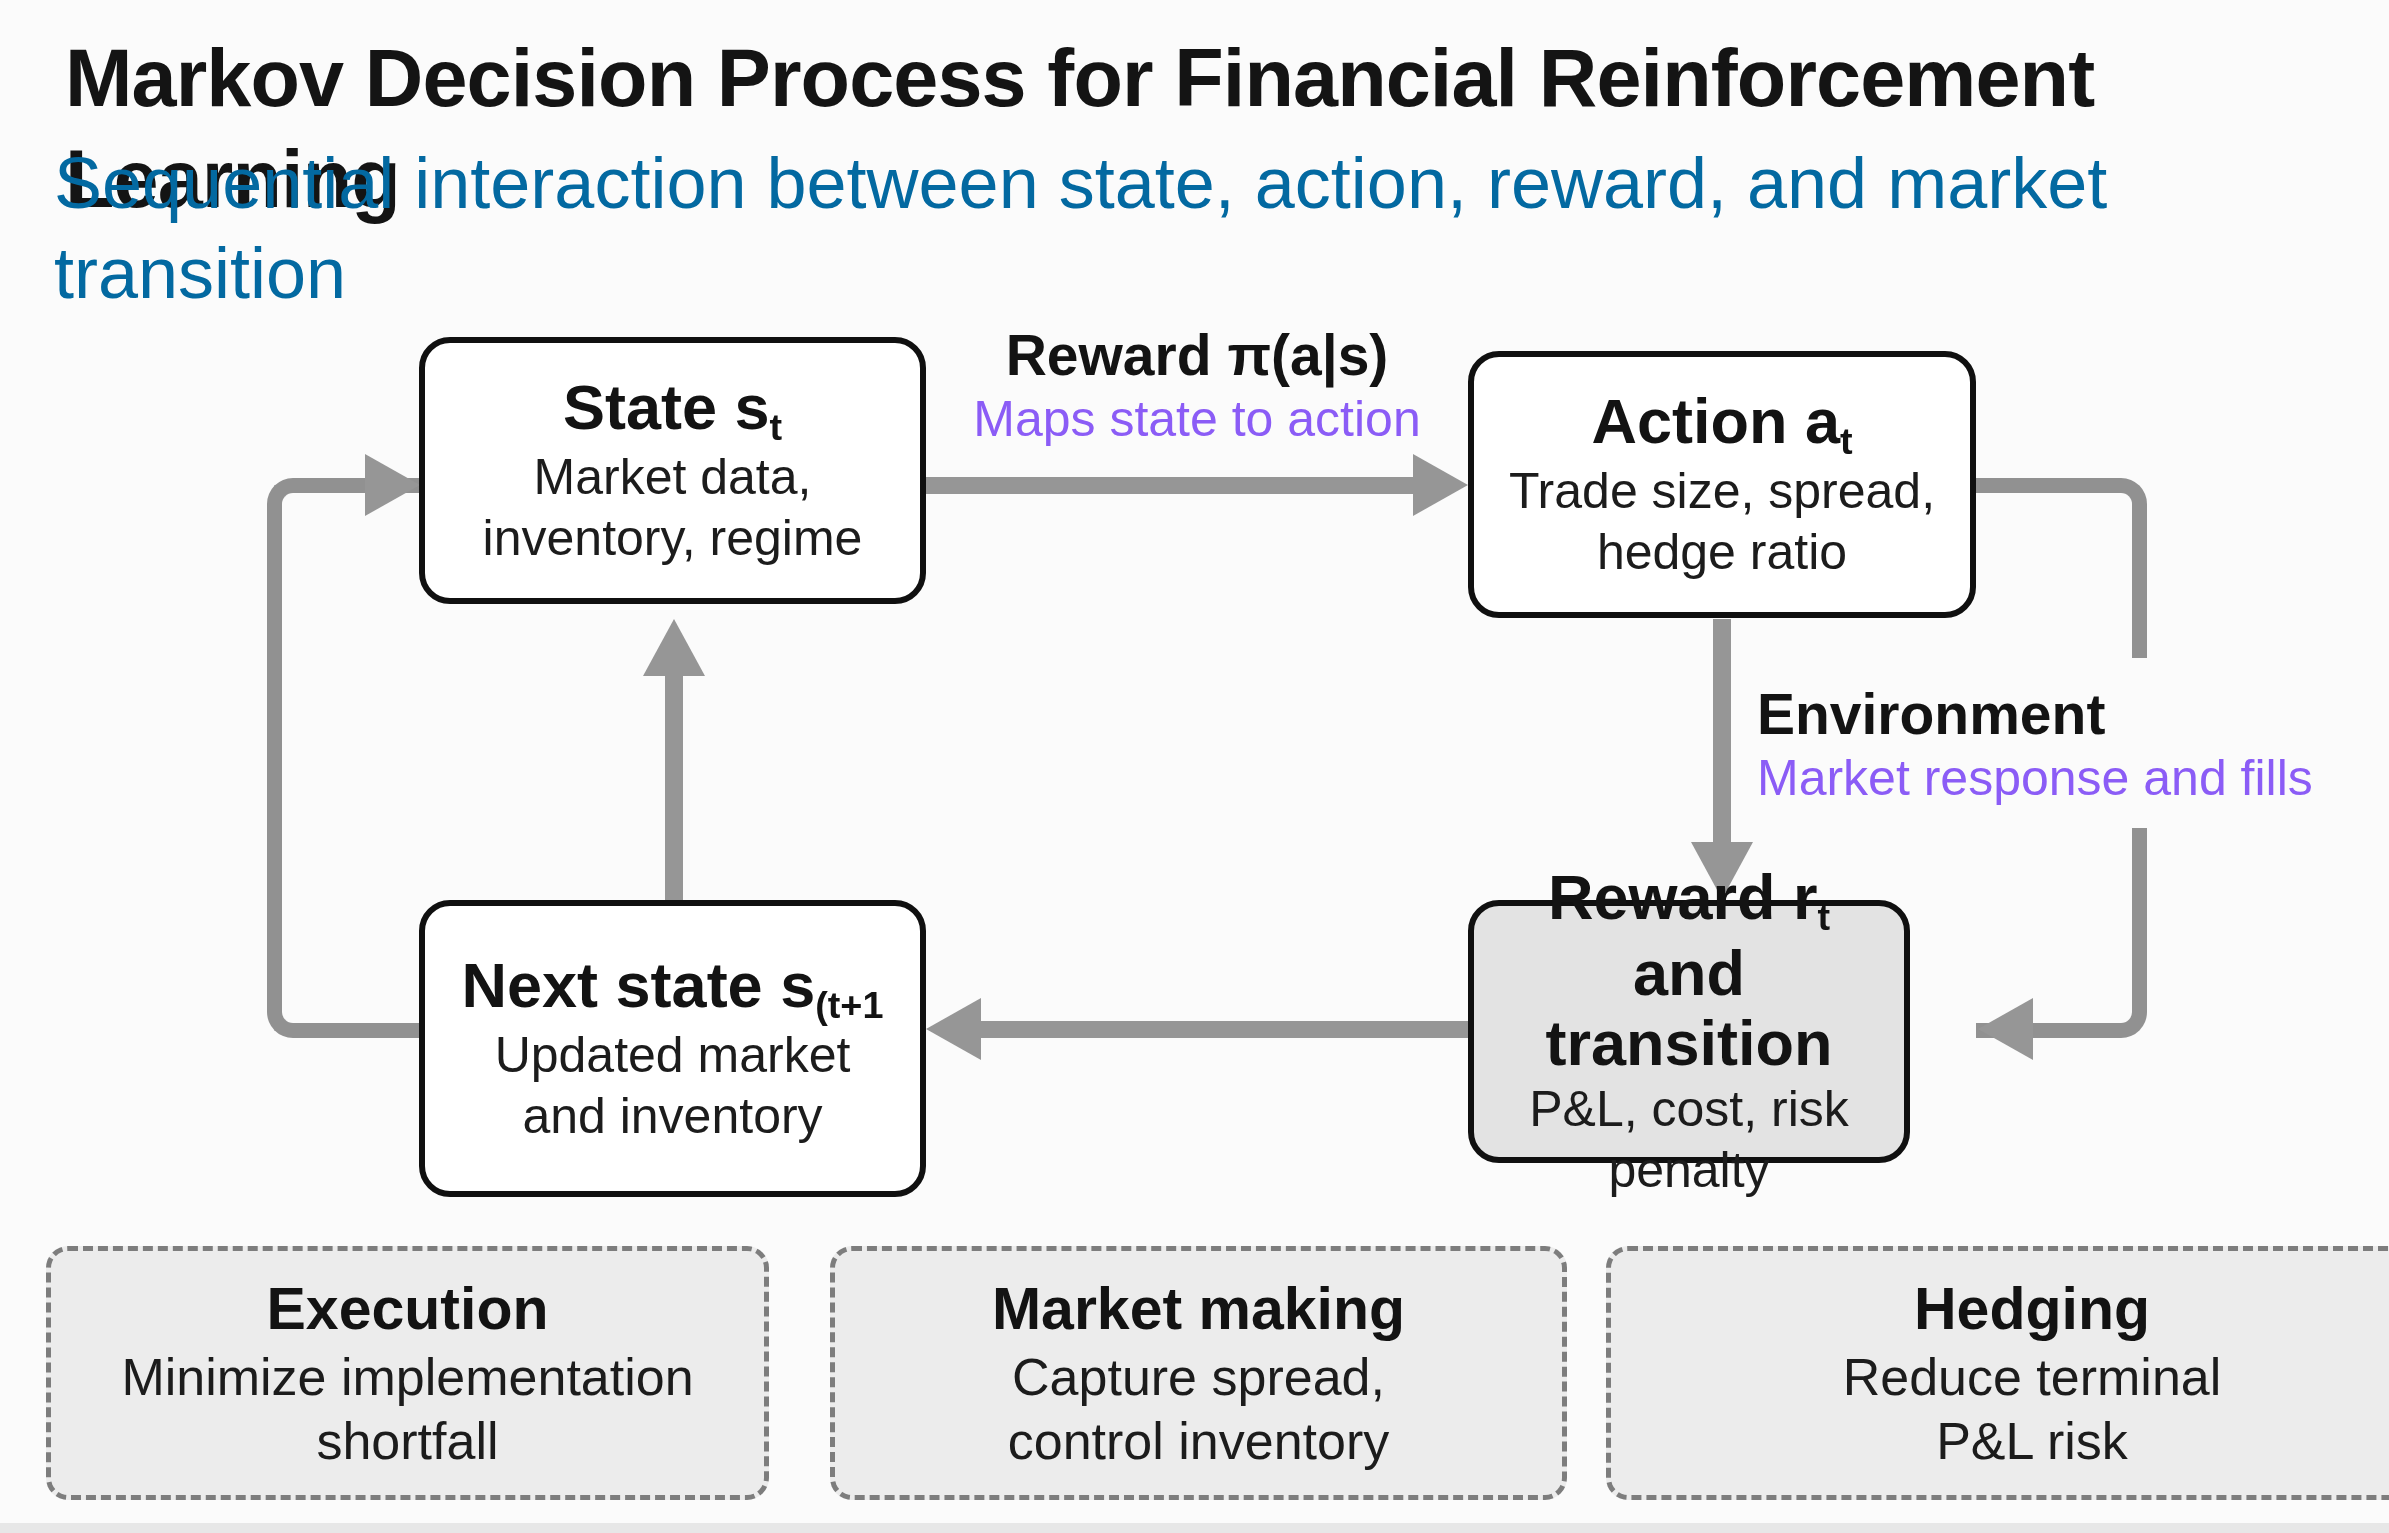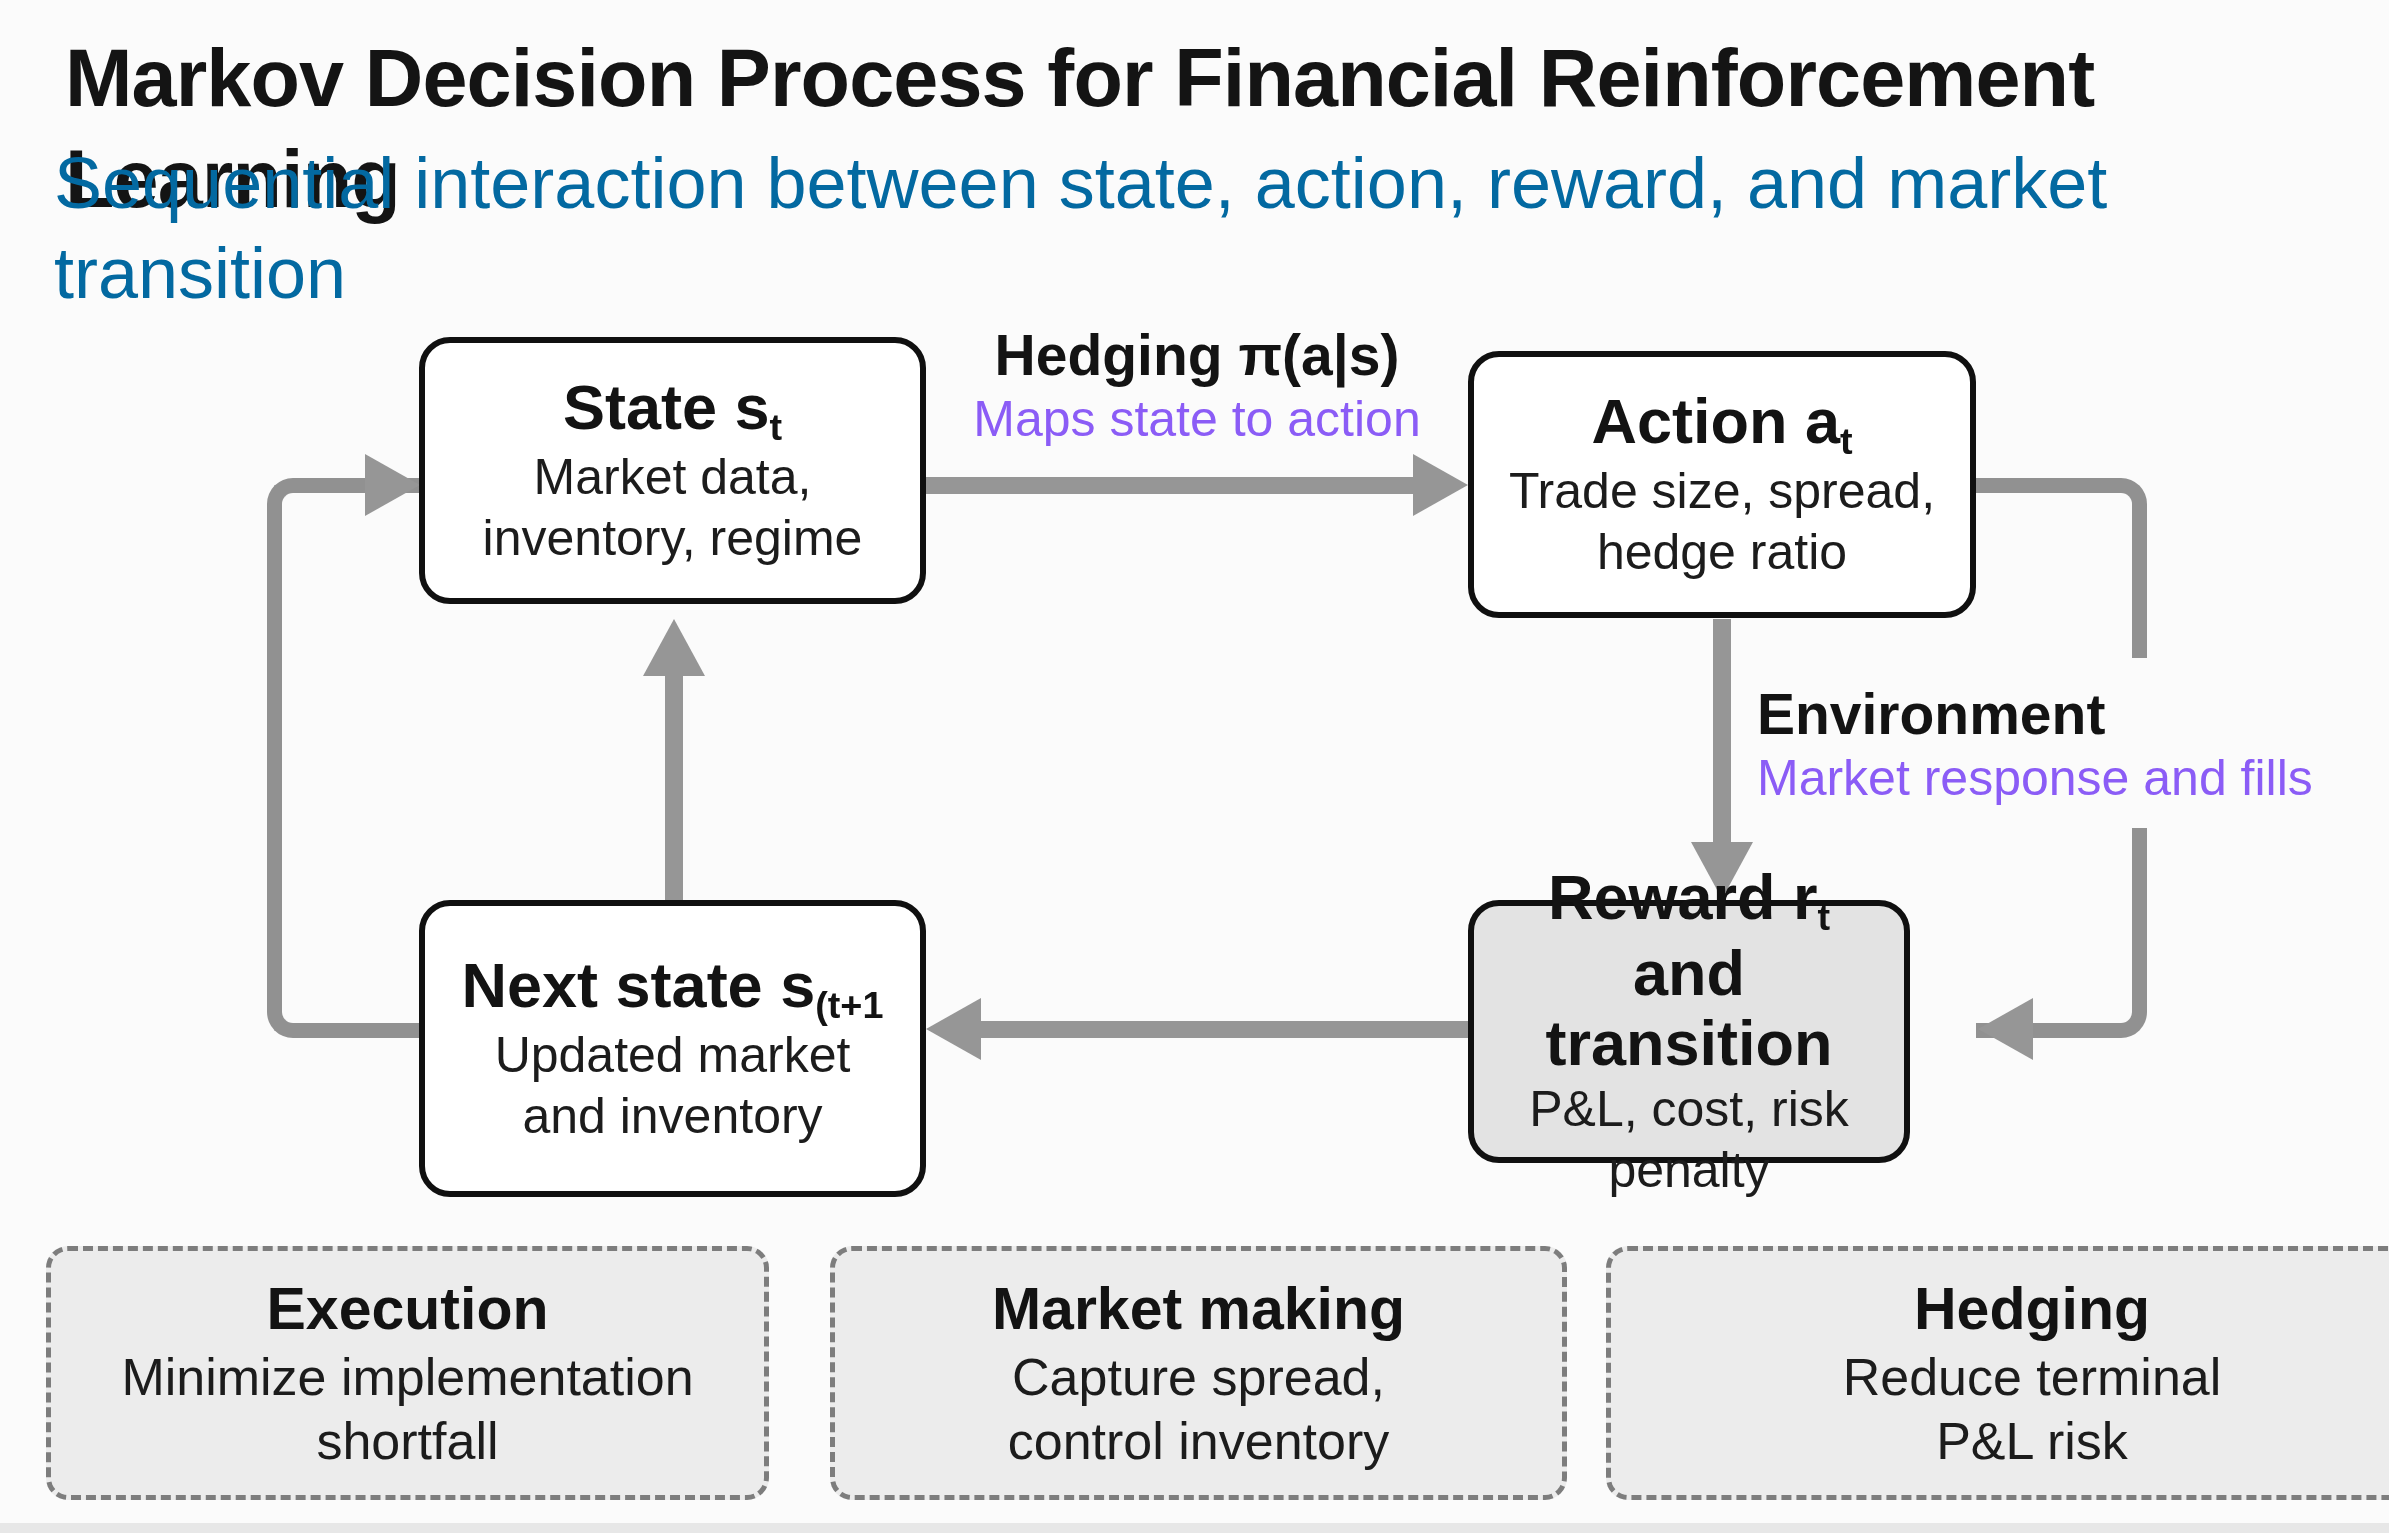--- a/index.html
+++ b/index.html
@@ -97,21 +97,21 @@
   <div class="bar" id="arrow-policy-bar"></div>
   <div class="head right" id="arrow-policy-head"></div>
   <div class="bar" id="arrow-transition-bar"></div>
   <div class="head left" id="arrow-transition-head"></div>
   <div class="bar" id="arrow-env-bar"></div>
   <div class="head down" id="arrow-env-head"></div>
   <div class="bar" id="arrow-nextstate-bar"></div>
   <div class="head up" id="arrow-nextstate-head"></div>
 
   <div class="edge-label" id="label-policy">
-    <div class="l1">Hedging π(a|s)</div>
+    <div class="l1">Reward π(a|s)</div>
     <div class="l2">Maps state to action</div>
   </div>
   <div class="edge-label" id="label-env">
     <div class="l1">Environment</div>
     <div class="l2">Market response and fills</div>
   </div>
 
   <div class="node" id="node-state">
     <div class="ntitle"><span>State s</span><sub>t</sub></div>
     <div class="nline">Market data,</div>

